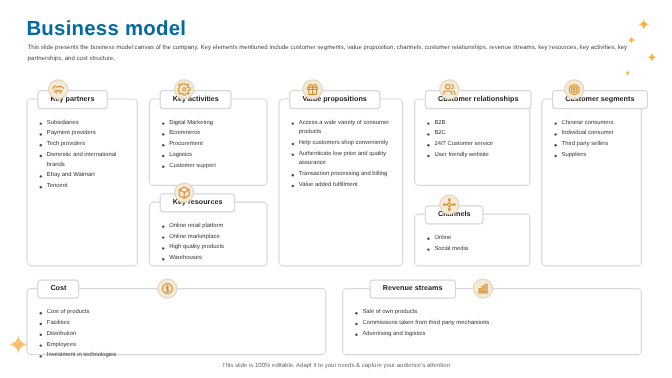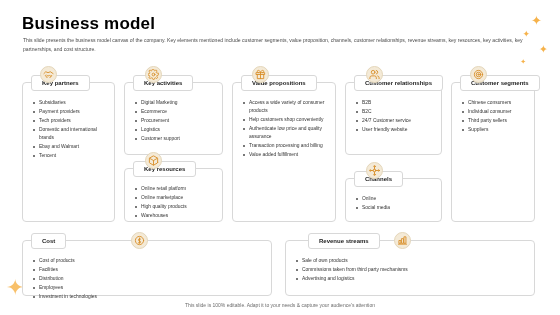--- a/index.html
+++ b/index.html
@@ -34,21 +34,21 @@
   .sp5 { left: 6px;  bottom: 16px; font-size: 22px; color:#f8c06a;}
   .sp6 { left: 22px; bottom: 34px; font-size: 8px; color:#f8c06a;}
 
   
   .title {
     position: absolute;
     left: 22px;
     top: 14px;
     font-size: 17px;
     font-weight: bold;
-    color: #000000;
+    color: #0369a1;
     letter-spacing: .2px;
   }
   .subtitle {
     position: absolute;
     left: 23px;
     top: 36px;
     width: 505px;
     font-size: 5.1px;
     line-height: 1.75;
     color: #4a4a4a;

